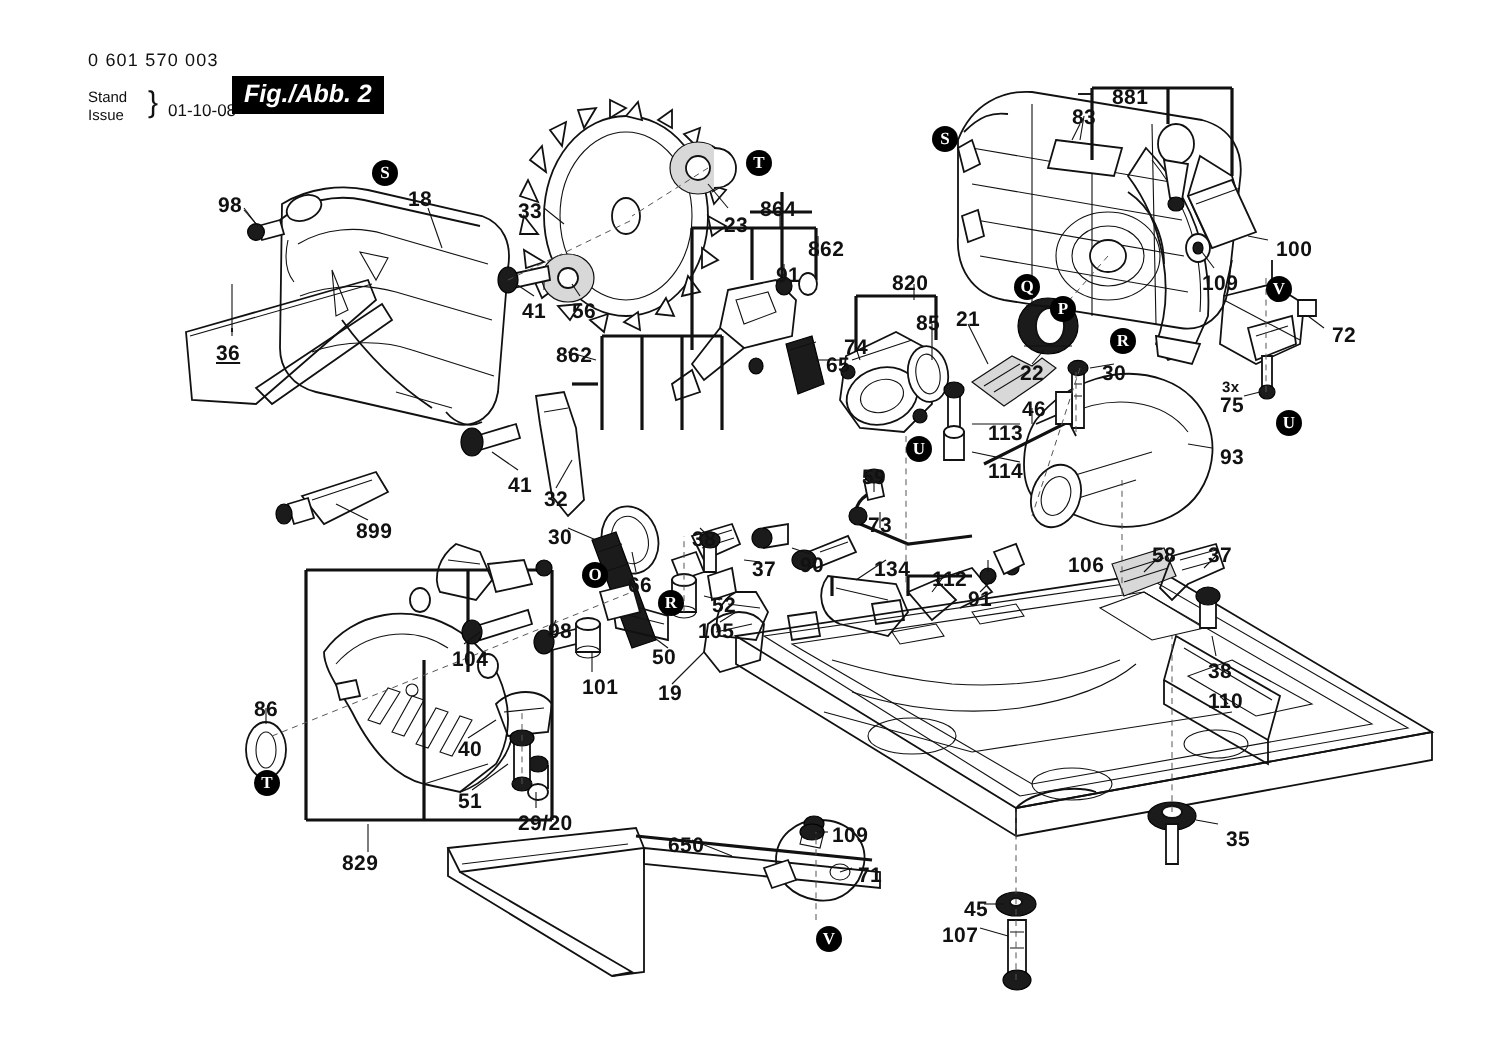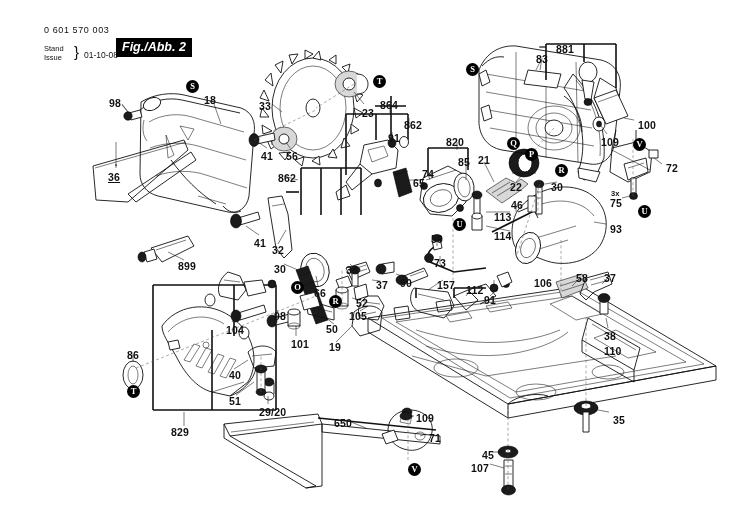--- a/index.html
+++ b/index.html
@@ -598,21 +598,21 @@
       <div class="lbl" style="left: 494px; top: 182px;">22</div>
       <div class="lbl" style="left: 406px; top: 169px;">74</div>
       <div class="lbl" style="left: 397px; top: 178px;">65</div>
       <div class="lbl" style="left: 535px; top: 182px;">30</div>
       <div class="lbl" style="left: 495px; top: 200px;">46</div>
       <div class="lbl" style="left: 478px; top: 212px;">113</div>
       <div class="lbl" style="left: 478px; top: 231px; text-align: right;">114</div>
       <div class="lbl" style="left: 415px; top: 234px;">59</div>
       <div class="lbl" style="left: 418px; top: 258px;">73</div>
       <div class="lbl" style="left: 384px; top: 278px;">90</div>
-      <div class="lbl" style="left: 421px; top: 280px;">157</div>
+      <div class="lbl" style="left: 421px; top: 280px;">134</div>
       <div class="lbl" style="left: 450px; top: 285px;">112</div>
       <div class="lbl" style="left: 470px; top: 278px; margin-left: 48px;">106</div>
       <div class="lbl" style="left: 468px; top: 295px;">91</div>
       <div class="lbl" style="left: 594px; top: 224px;">93</div>
       <div class="lbl" style="left: 560px; top: 273px;">58</div>
       <div class="lbl" style="left: 588px; top: 273px;">37</div>
       <div class="lbl" style="left: 588px; top: 331px;">38</div>
       <div class="lbl" style="left: 588px; top: 346px;">110</div>
       <div class="lbl" style="left: 597px; top: 415px;">35</div>
       <div class="lbl" style="left: 508px; top: 44px; padding-left: 32px;">881</div>

